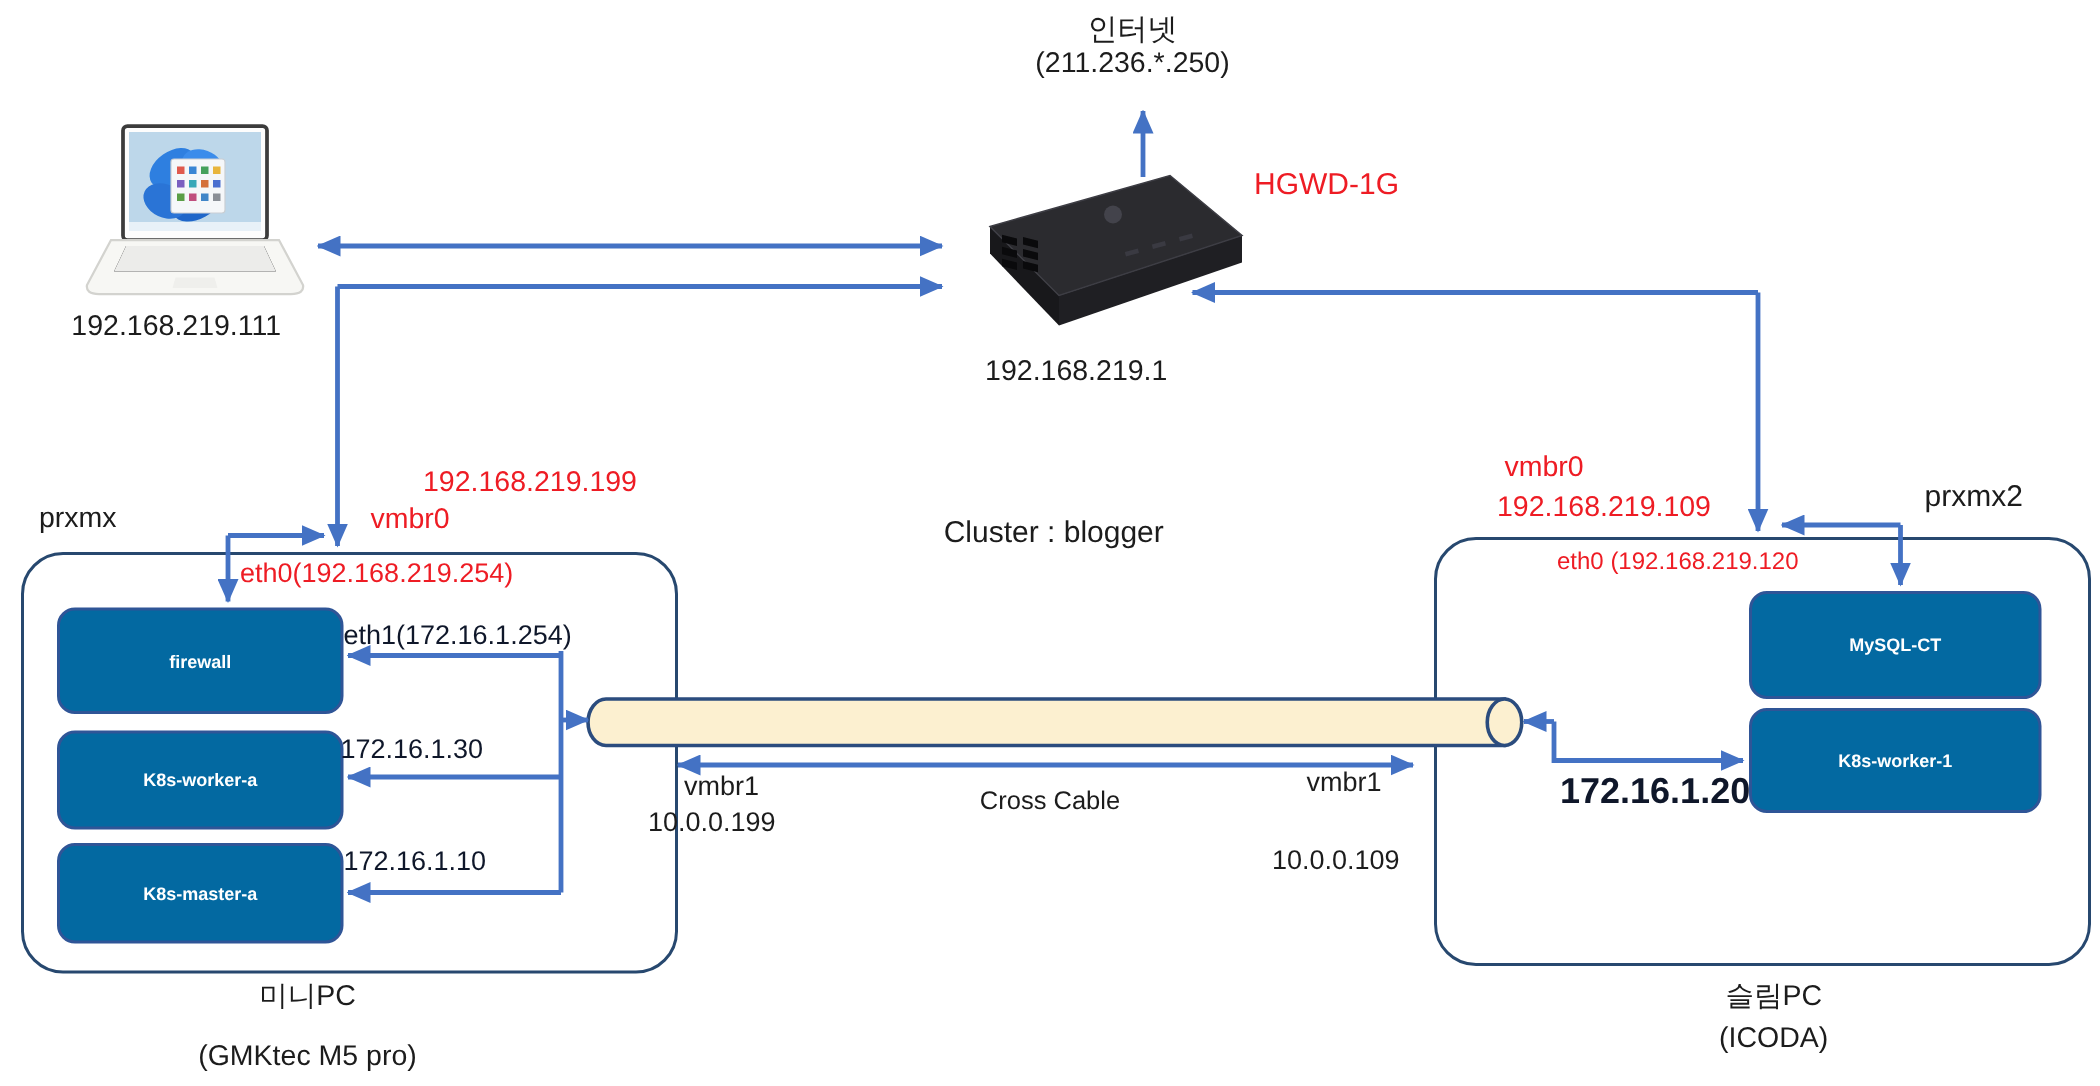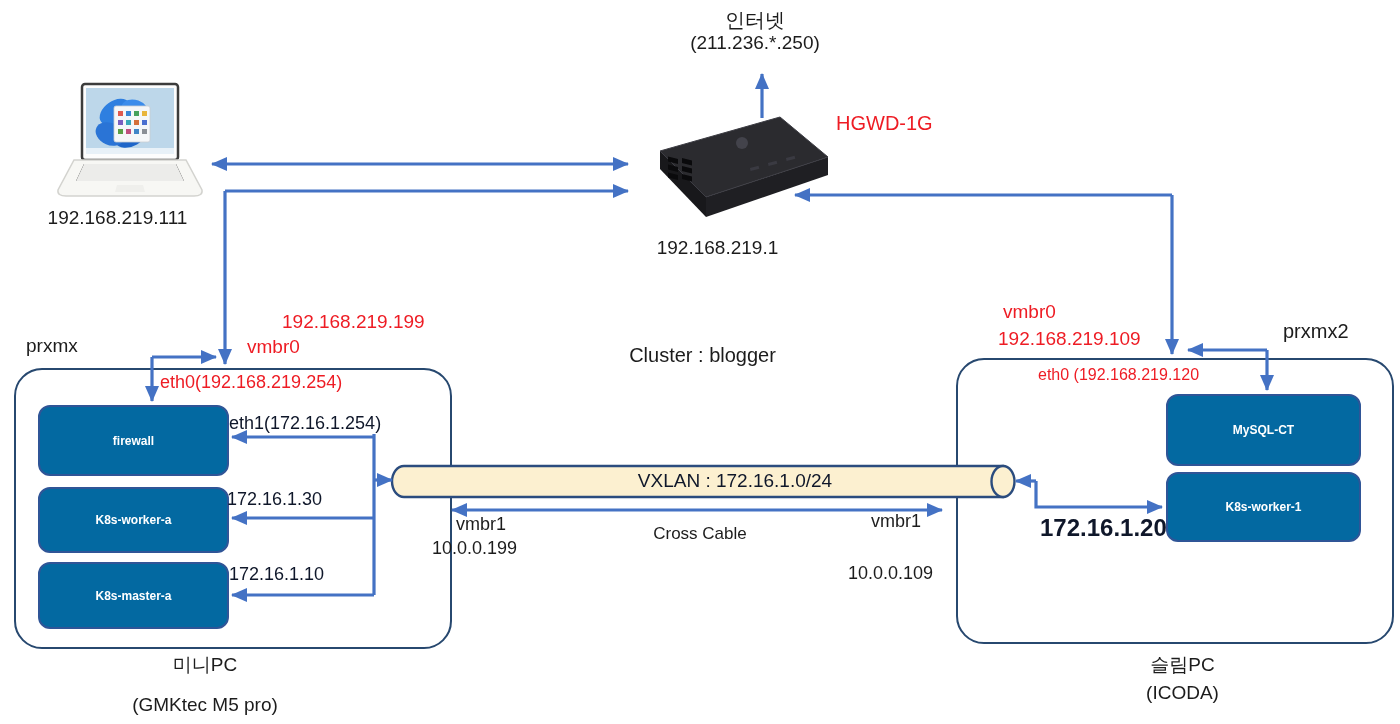--- a/index.html
+++ b/index.html
@@ -154,21 +154,20 @@
   <div class="lbl red" style="left:160px;top:372px;font-size:18px;">eth0(192.168.219.254)</div>
   <div class="lbl green" style="left:229px;top:413px;font-size:18px;">eth1(172.16.1.254)</div>
   <div class="lbl green" style="left:227px;top:489px;font-size:18px;">172.16.1.30</div>
   <div class="lbl green" style="left:229px;top:564px;font-size:18px;">172.16.1.10</div>
 
   <div class="lbl red" style="left:1003px;top:300px;">vmbr0</div>
   <div class="lbl red" style="left:998px;top:327px;">192.168.219.109</div>
   <div class="lbl red" style="left:1038px;top:365px;font-size:16px;">eth0 (192.168.219.120</div>
   <div class="lbl green" style="left:1040px;top:513px;font-size:24px;font-weight:bold;">172.16.1.20</div>
 
-  <div class="lbl green center" style="left:520px;top:469px;width:430px;">VXLAN : 172.16.1.0/24</div>
   <div class="lbl center" style="left:640px;top:524px;width:120px;font-size:17px;">Cross Cable</div>
   <div class="lbl" style="left:456px;top:514px;font-size:18px;">vmbr1</div>
   <div class="lbl" style="left:432px;top:538px;font-size:18px;">10.0.0.199</div>
   <div class="lbl" style="left:871px;top:511px;font-size:18px;">vmbr1</div>
   <div class="lbl" style="left:848px;top:535px;font-size:18px;margin-top:28px;">10.0.0.109</div>
 
   <div class="lbl center" style="left:120px;top:653px;width:170px;">미니PC</div>
   <div class="lbl center" style="left:95px;top:681px;width:220px;margin-top:12px;">(GMKtec M5 pro)</div>
   <div class="lbl center" style="left:1095px;top:653px;width:175px;">슬림PC</div>
   <div class="lbl center" style="left:1095px;top:681px;width:175px;">(ICODA)</div>

